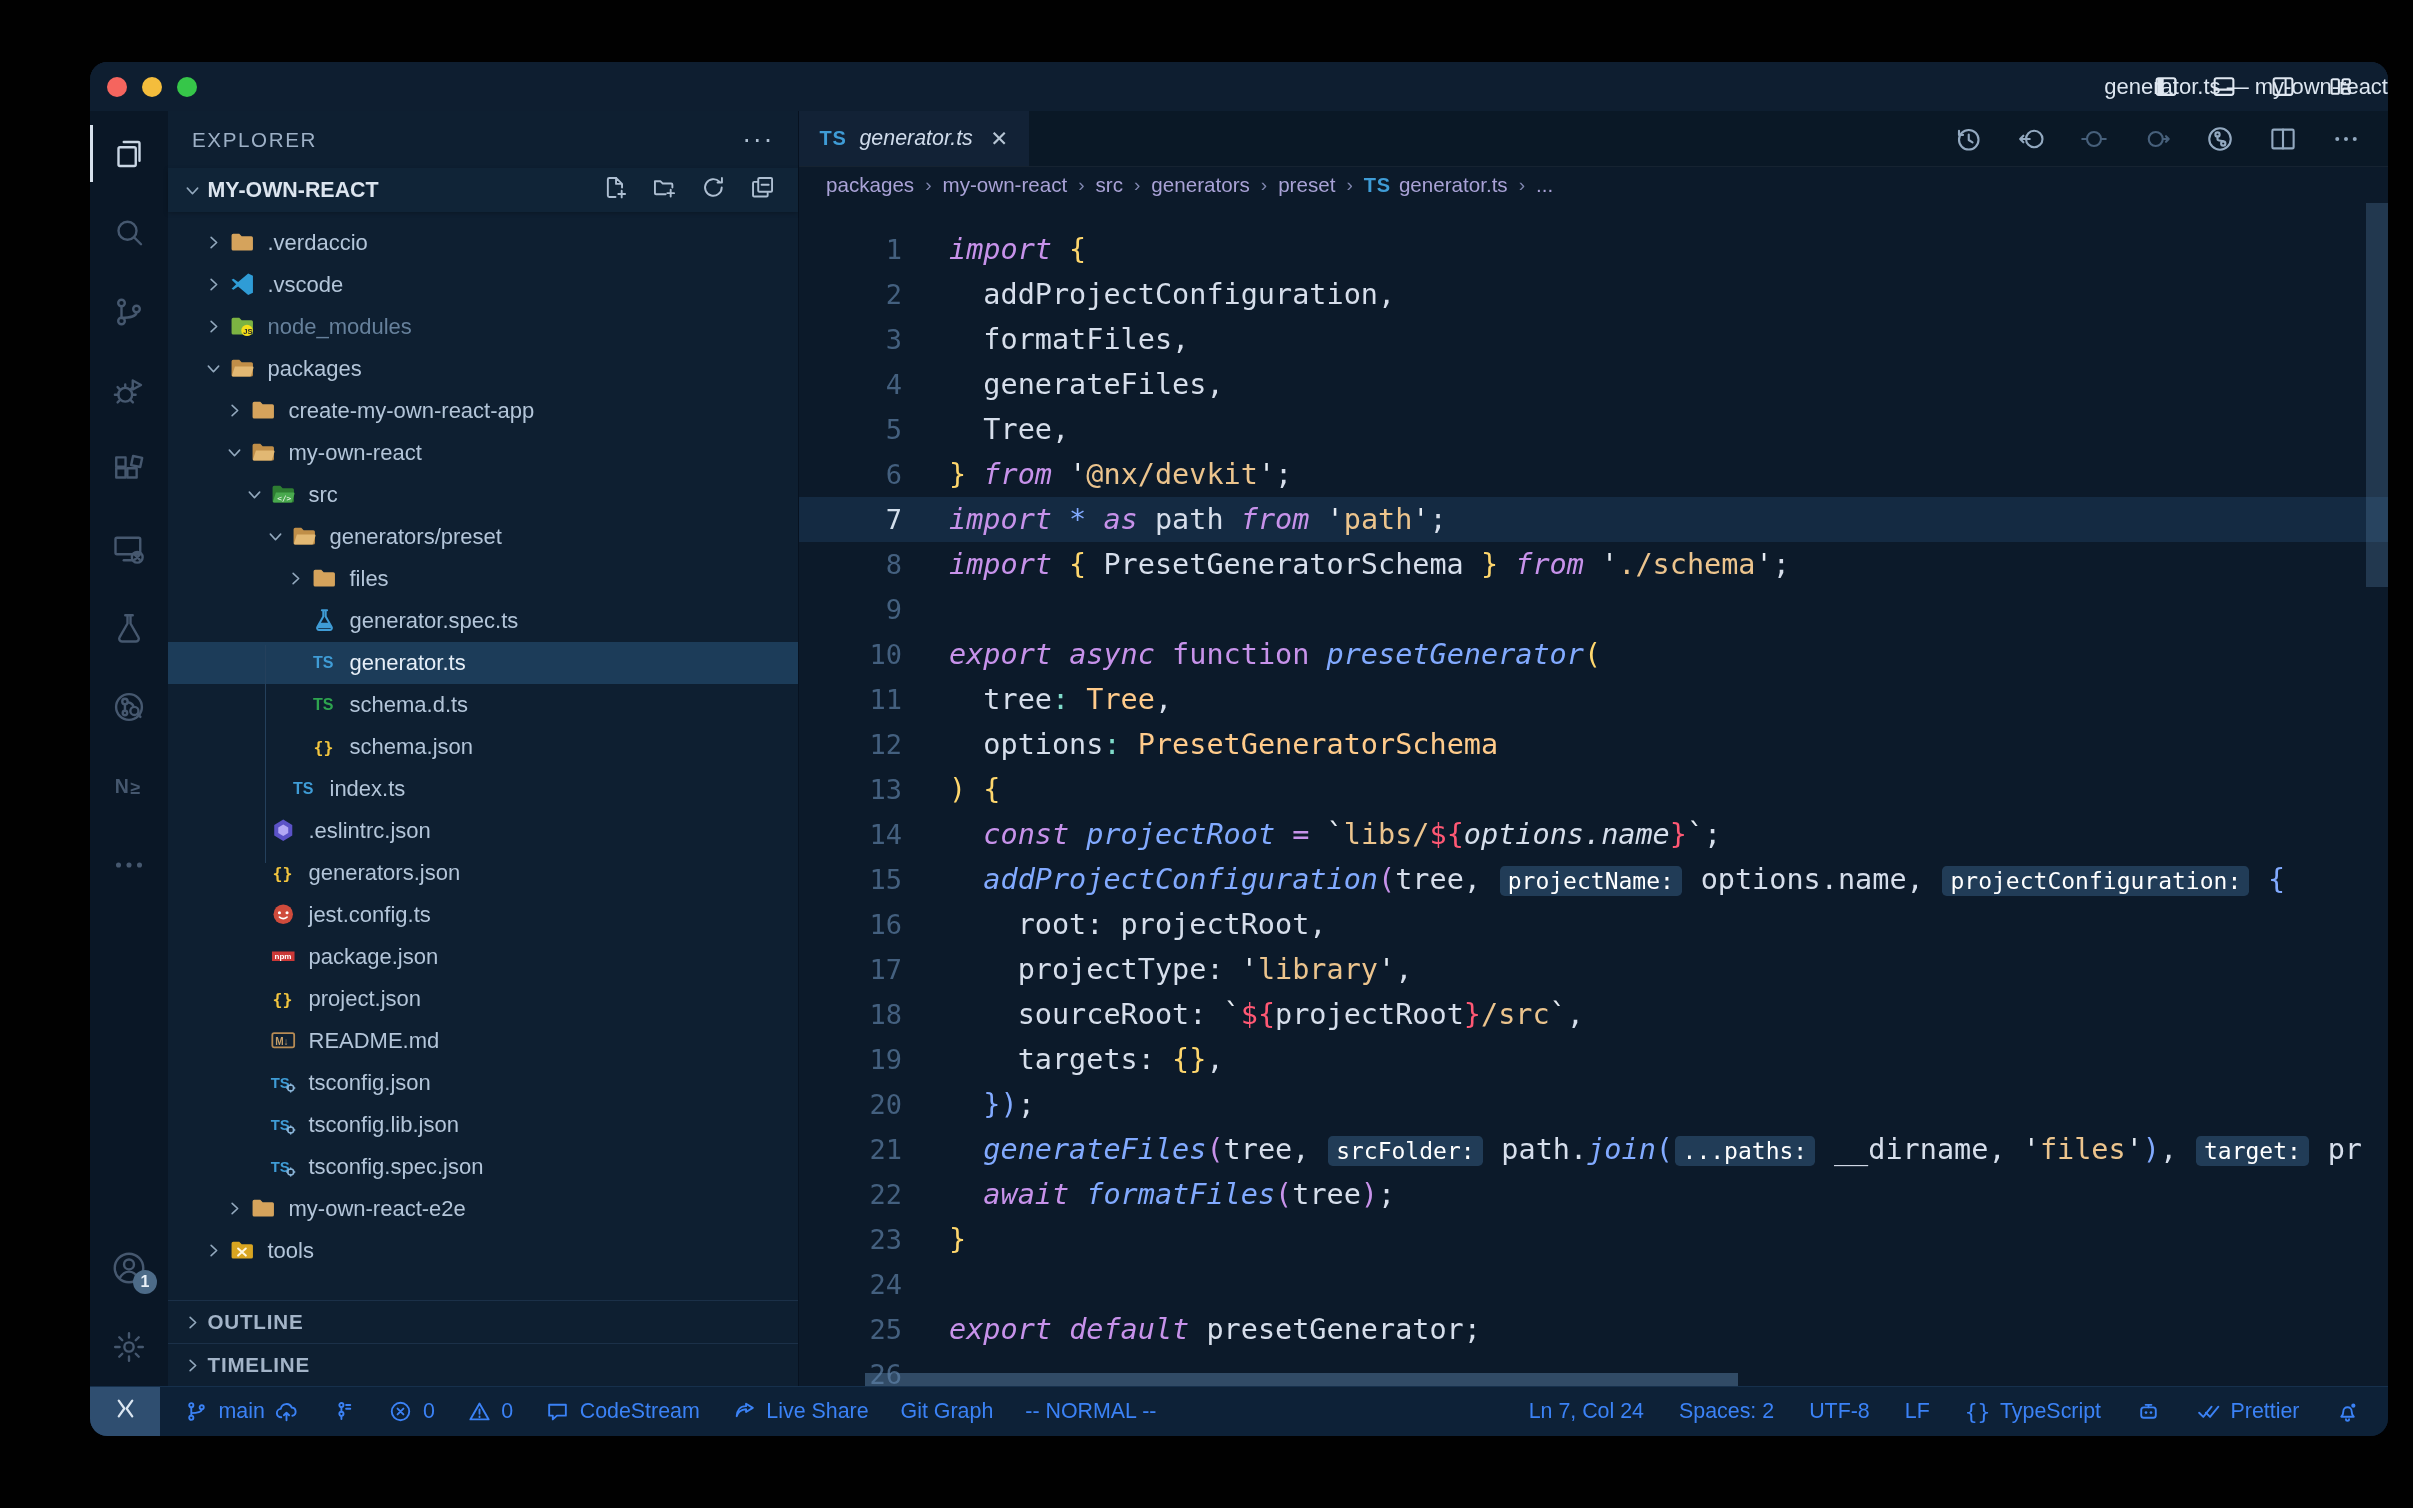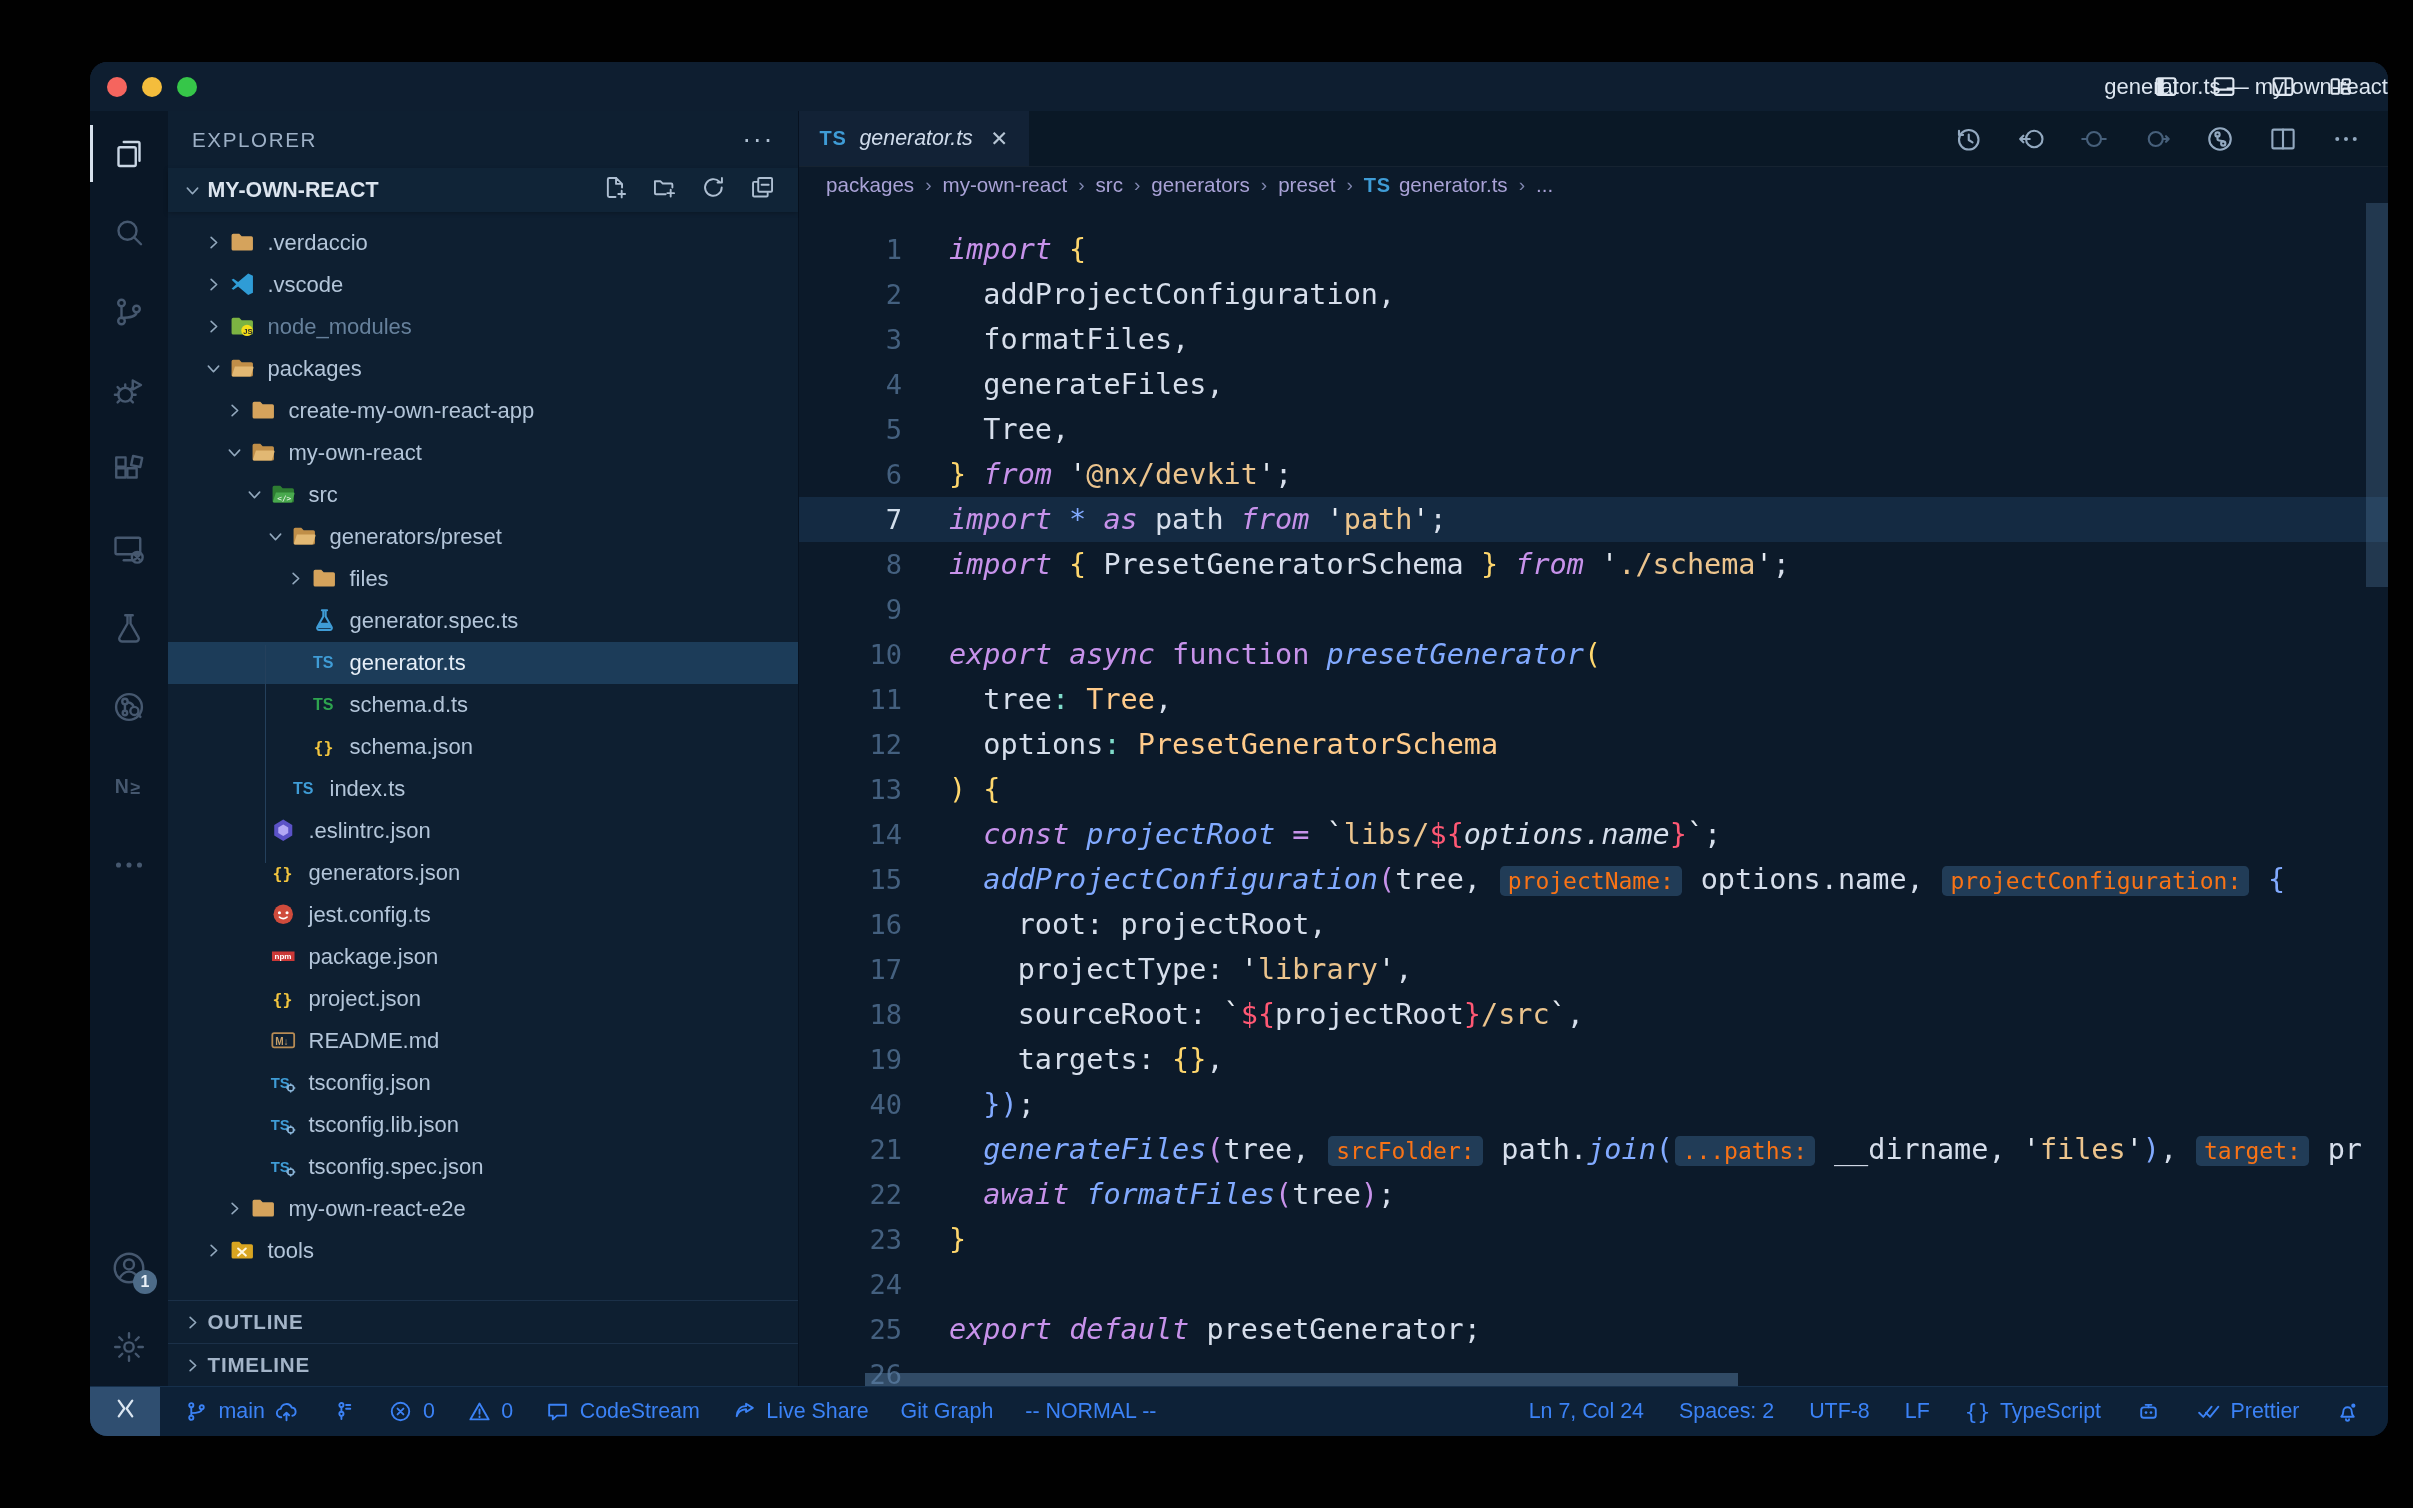--- a/index.html
+++ b/index.html
@@ -67,21 +67,21 @@
         font-family:"DejaVu Sans Mono",monospace;font-size:28.5px;line-height:45px;padding-top:24px;}
   .crow{display:flex;height:45px;white-space:pre;}
   .crow.cur{background:#142a42;}
   .ln{flex:0 0 103px;text-align:right;color:#44607f;font-size:27px;}
   .crow.cur .ln{color:#d2deeb;}
   .lc{padding-left:47px;}
   .t-pl{color:#d6deeb}.t-ki{color:#c792ea;font-style:italic}.t-kw{color:#c792ea}
   .t-p1{color:#ffd76d}.t-p2{color:#c792ea}.t-p3{color:#82aaff}
   .t-fn{color:#82aaff;font-style:italic}.t-type{color:#ffcb8b}.t-str{color:#ecc48d}
   .t-q{color:#e6ecf3}.t-red{color:#ff5874}.t-teal{color:#7fdbca}.t-itl{color:#d6deeb;font-style:italic}
-  .t-inlay{font-size:23px;background:#213c57;color:#f97316;border-radius:4.7px;padding:2.4px 8px;margin:0 1.6px;}
+  .t-inlay{font-size:23px;background:#213c57;color:#ffffff;border-radius:4.7px;padding:2.4px 8px;margin:0 1.6px;}
   .vscroll{position:absolute;top:0;right:0;width:22px;height:384px;background:rgba(95,135,175,.28);}
   .hscroll{position:absolute;bottom:0;left:66px;width:873px;height:12.7px;background:rgba(95,135,175,.45);}
   
   .statusbar{height:49px;flex:0 0 49px;background:#0d2137;border-top:0.8px solid #16304c;display:flex;align-items:center;
              color:#3b82f6;font-size:21.4px;}
   .remote-block{width:70px;height:100%;background:#2f4e70;color:#dbe6f1;display:flex;align-items:center;justify-content:center;}
   .sb-left{display:flex;align-items:center;gap:32px;margin-left:24px;}
   .sb-right{margin-left:auto;display:flex;align-items:center;gap:35px;margin-right:28.5px;}
   .sitem{display:flex;align-items:center;gap:9.5px;white-space:nowrap;}
   .sitem svg{width:25px;height:25px;stroke:currentColor;fill:none;stroke-width:1.8;stroke-linecap:round;stroke-linejoin:round;}
@@ -646,21 +646,21 @@
             <div class="crow"><span class="ln">10</span><span class="lc"><span class="t-ki">export</span><span class="t-pl"> </span><span class="t-ki">async</span><span class="t-pl"> </span><span class="t-kw">function</span><span class="t-pl"> </span><span class="t-fn">presetGenerator</span><span class="t-p1">(</span></span></div>
             <div class="crow"><span class="ln">11</span><span class="lc"><span class="t-pl">  tree</span><span class="t-teal">:</span><span class="t-pl"> </span><span class="t-type">Tree</span><span class="t-pl">,</span></span></div>
             <div class="crow"><span class="ln">12</span><span class="lc"><span class="t-pl">  options</span><span class="t-teal">:</span><span class="t-pl"> </span><span class="t-type">PresetGeneratorSchema</span></span></div>
             <div class="crow"><span class="ln">13</span><span class="lc"><span class="t-p1">)</span><span class="t-pl"> </span><span class="t-p1">{</span></span></div>
             <div class="crow"><span class="ln">14</span><span class="lc"><span class="t-pl">  </span><span class="t-ki">const</span><span class="t-pl"> </span><span class="t-fn">projectRoot</span><span class="t-pl"> </span><span class="t-ki">=</span><span class="t-pl"> </span><span class="t-q">`</span><span class="t-str">libs/</span><span class="t-red">${</span><span class="t-itl">options.name</span><span class="t-red">}</span><span class="t-q">`</span><span class="t-pl">;</span></span></div>
             <div class="crow"><span class="ln">15</span><span class="lc"><span class="t-pl">  </span><span class="t-fn">addProjectConfiguration</span><span class="t-p2">(</span><span class="t-pl">tree</span><span class="t-pl">, </span><span class="t-inlay">projectName:</span><span class="t-pl"> options.name</span><span class="t-pl">, </span><span class="t-inlay">projectConfiguration:</span><span class="t-pl"> </span><span class="t-p3">{</span></span></div>
             <div class="crow"><span class="ln">16</span><span class="lc"><span class="t-pl">    root: projectRoot,</span></span></div>
             <div class="crow"><span class="ln">17</span><span class="lc"><span class="t-pl">    projectType: </span><span class="t-q">'</span><span class="t-str">library</span><span class="t-q">'</span><span class="t-pl">,</span></span></div>
             <div class="crow"><span class="ln">18</span><span class="lc"><span class="t-pl">    sourceRoot: </span><span class="t-q">`</span><span class="t-red">${</span><span class="t-pl">projectRoot</span><span class="t-red">}</span><span class="t-str">/src</span><span class="t-q">`</span><span class="t-pl">,</span></span></div>
             <div class="crow"><span class="ln">19</span><span class="lc"><span class="t-pl">    targets: </span><span class="t-p1">{}</span><span class="t-pl">,</span></span></div>
-            <div class="crow"><span class="ln">40</span><span class="lc"><span class="t-pl">  </span><span class="t-p3">}</span><span class="t-p3">)</span><span class="t-pl">;</span></span></div>
+            <div class="crow"><span class="ln">20</span><span class="lc"><span class="t-pl">  </span><span class="t-p3">}</span><span class="t-p3">)</span><span class="t-pl">;</span></span></div>
             <div class="crow"><span class="ln">21</span><span class="lc"><span class="t-pl">  </span><span class="t-fn">generateFiles</span><span class="t-p2">(</span><span class="t-pl">tree</span><span class="t-pl">, </span><span class="t-inlay">srcFolder:</span><span class="t-pl"> path</span><span class="t-pl">.</span><span class="t-fn">join</span><span class="t-p3">(</span><span class="t-inlay">...paths:</span><span class="t-pl"> __dirname</span><span class="t-pl">, </span><span class="t-q">'</span><span class="t-str">files</span><span class="t-q">'</span><span class="t-p3">)</span><span class="t-pl">, </span><span class="t-inlay">target:</span><span class="t-pl"> pr</span></span></div>
             <div class="crow"><span class="ln">22</span><span class="lc"><span class="t-pl">  </span><span class="t-ki">await</span><span class="t-pl"> </span><span class="t-fn">formatFiles</span><span class="t-p2">(</span><span class="t-pl">tree</span><span class="t-p2">)</span><span class="t-pl">;</span></span></div>
             <div class="crow"><span class="ln">23</span><span class="lc"><span class="t-p1">}</span></span></div>
             <div class="crow"><span class="ln">24</span><span class="lc"></span></div>
             <div class="crow"><span class="ln">25</span><span class="lc"><span class="t-ki">export</span><span class="t-pl"> </span><span class="t-ki">default</span><span class="t-pl"> </span><span class="t-pl">presetGenerator;</span></span></div>
             <div class="crow"><span class="ln">26</span><span class="lc"></span></div>
           </div>
         <div class="vscroll" style="position:absolute;top:92px;right:0;"></div>
         <div class="hscroll"></div>
       </div>

